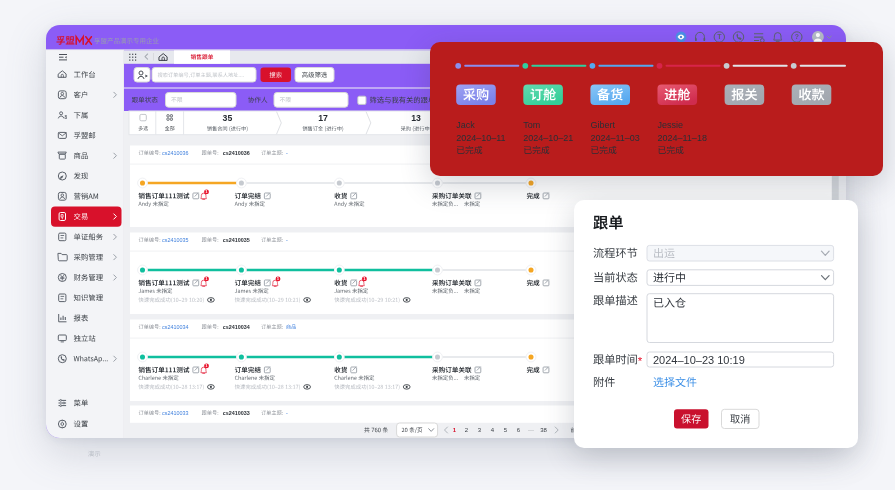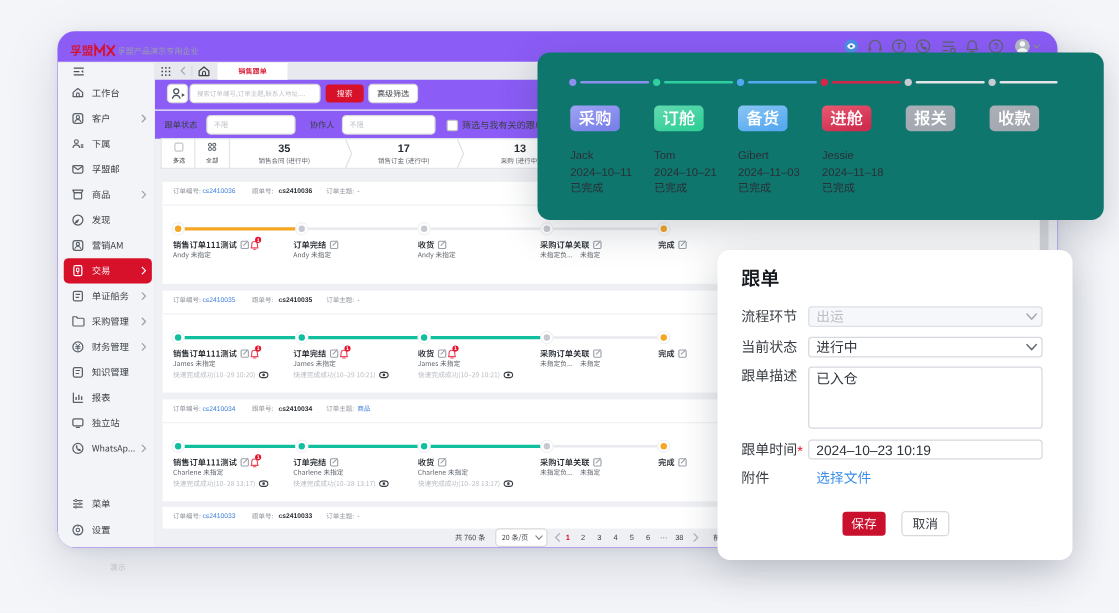--- a/index.html
+++ b/index.html
@@ -1,19 +1,19 @@
 <!DOCTYPE html>
 <html><head><meta charset="utf-8"><style>
 *{margin:0;padding:0;box-sizing:border-box}
 html,body{width:895px;height:490px;overflow:hidden;background:#f4f5f9;font-family:"Liberation Sans",sans-serif}
 #page{position:relative;width:895px;height:490px}
 .sv{position:absolute;left:0;top:0;display:block}
 #win{position:absolute;left:46px;top:24.5px;width:800px;height:413px;background:#8b5cf6;border-radius:14px;
 box-shadow:0 14px 40px rgba(90,100,125,.22),0 2px 8px rgba(90,100,125,.10);overflow:hidden}
-#ov1{position:absolute;left:430px;top:42px;width:453px;height:134px;background:#0f766e;border-radius:10px;
+#ov1{position:absolute;left:430px;top:42px;width:453px;height:134px;background:#b91c1c;border-radius:10px;
 box-shadow:0 8px 30px rgba(45,55,75,.22)}
 #ov2{position:absolute;left:574px;top:200px;width:283.5px;height:248px;background:#fff;border-radius:10px;
 box-shadow:0 8px 30px rgba(45,55,75,.22)}
 </style></head><body>
 <div id="page">
 <div id="win">
       <svg class="sv" width="800" height="413" viewBox="34 24.5 800 413">
         <defs>
           <path id="g0" d="M50 -260H952V-158H50ZM152 -483H740V-385H152ZM465 -306H579V-29Q579 14 565.0 36.5Q551 59 515 70Q481 80 430.5 82.5Q380 85 312 85Q307 63 294.5 34.0Q282 5 270 -15Q303 -13 337.5 -12.5Q372 -12 400.0 -12.5Q428 -13 437 -13Q454 -13 459.5 -17.0Q465 -21 465 -32ZM722 -483H750L773 -489L845 -430Q802 -394 748.5 -359.0Q695 -324 637.5 -293.0Q580 -262 523 -239Q513 -254 495.0 -274.0Q477 -294 465 -306Q514 -325 563.5 -352.0Q613 -379 655.5 -408.0Q698 -437 722 -462ZM823 -848 901 -760Q821 -743 727.0 -731.0Q633 -719 531.5 -710.5Q430 -702 327.5 -697.0Q225 -692 128 -689Q126 -709 118.5 -736.5Q111 -764 103 -782Q198 -784 298.0 -790.0Q398 -796 493.5 -804.0Q589 -812 673.5 -823.5Q758 -835 823 -848ZM148 -644 244 -680Q266 -643 287.0 -600.5Q308 -558 319 -526L219 -485Q209 -516 188.5 -561.5Q168 -607 148 -644ZM408 -666 507 -698Q523 -661 539.0 -617.0Q555 -573 564 -542L460 -505Q453 -538 438.0 -583.0Q423 -628 408 -666ZM756 -714 865 -674Q835 -624 803.0 -573.5Q771 -523 743 -488L654 -525Q671 -550 690.5 -583.0Q710 -616 727.5 -650.5Q745 -685 756 -714Z"></path>
           <path id="g1" d="M558 -817H836V-733H558ZM559 -667H837V-593H559ZM550 -524H837V-449H550ZM509 -817H607V-611Q607 -556 597.5 -494.5Q588 -433 560.0 -375.0Q532 -317 476 -274Q469 -284 455.0 -297.0Q441 -310 426.5 -323.0Q412 -336 401 -343Q450 -381 473.0 -426.5Q496 -472 502.5 -520.5Q509 -569 509 -613ZM796 -817H902V-391Q902 -355 892.5 -335.0Q883 -315 859 -304Q834 -292 798.0 -289.5Q762 -287 713 -287Q709 -307 697.5 -333.0Q686 -359 676 -376Q708 -375 737.5 -375.0Q767 -375 777 -375Q788 -375 792.0 -378.5Q796 -382 796 -392ZM139 -636H364V-556H139ZM92 -802H189V-340H92ZM139 -802H427V-391H139V-474H330V-718H139ZM35 -34H963V59H35ZM153 -265H853V14H748V-181H647V14H549V-181H450V14H351V-181H253V14H153Z"></path>

